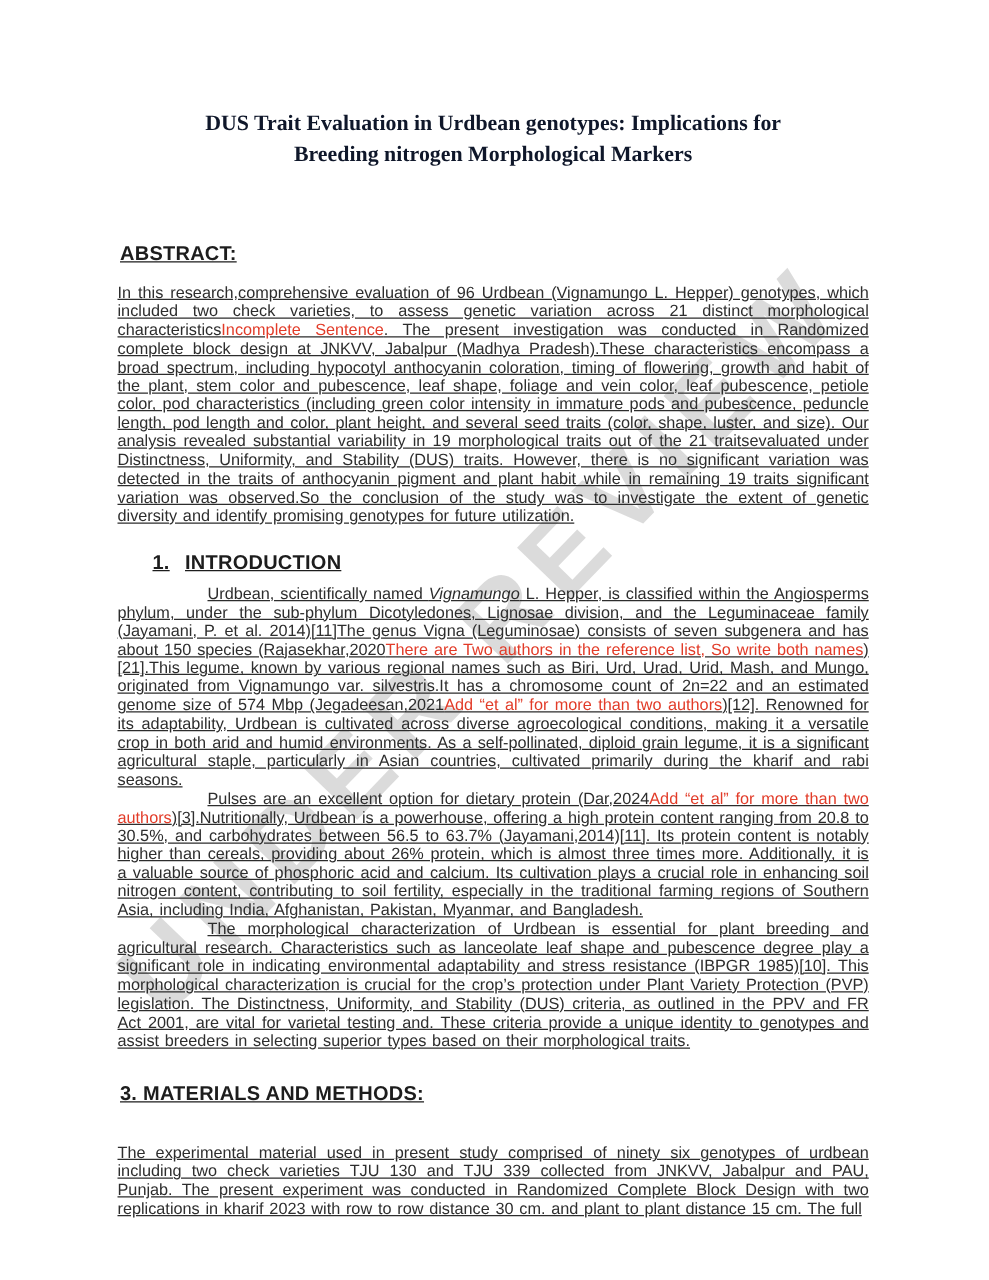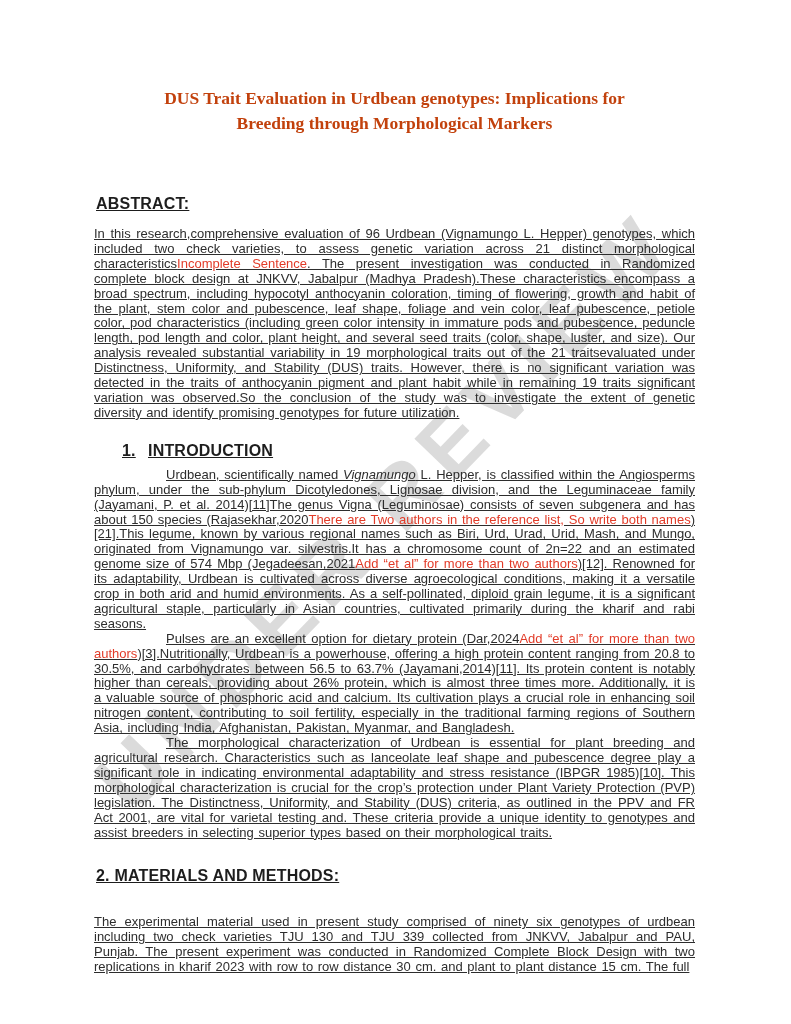--- a/index.html
+++ b/index.html
@@ -33,21 +33,21 @@
     padding: 0 96px 0 94px; 
   }
 
   .paper-title {
     margin-top: 86px;
     text-align: center;
     font-family: "Liberation Serif", serif;
     font-weight: bold;
     font-size: 17.5px;
     line-height: 25px;
-    color: #c2410c;
+    color: #0f172a;
   }
 
   .section-heading {
     font-weight: bold;
     font-size: 16px;
     color: #1d1d1d;
     letter-spacing: 0.2px;
     text-decoration: underline;
   }
   .abstract-heading { margin-top: 59px; margin-left: 2px; }
@@ -91,37 +91,37 @@
 <body>
 
 <div class="page">
 
   <div class="watermark">UNDER REVIEW</div>
 
   <div class="content">
 
     <div class="paper-title">
       <div>DUS Trait Evaluation in Urdbean genotypes: Implications for</div>
-      <div>Breeding through Morphological Markers</div>
+      <div>Breeding nitrogen Morphological Markers</div>
     </div>
 
     <div class="section-heading abstract-heading">ABSTRACT:</div>
 
     <p class="body-par abstract-body"><span>In this research,comprehensive evaluation of 96 Urdbean (Vignamungo L. Hepper) genotypes, which included two check varieties, to assess genetic variation across 21 distinct morphological characteristics</span><span class="seg-red">Incomplete Sentence</span><span>. The present investigation was conducted in Randomized complete block design at JNKVV, Jabalpur (Madhya Pradesh).These characteristics encompass a broad spectrum, including hypocotyl anthocyanin coloration, timing of flowering, growth and habit of the plant, stem color and pubescence, leaf shape, foliage and vein color, leaf pubescence, petiole color, pod characteristics (including green color intensity in immature pods and pubescence, peduncle length, pod length and color, plant height, and several seed traits (color, shape, luster, and size). Our analysis revealed substantial variability in 19 morphological traits out of the 21 traitsevaluated under Distinctness, Uniformity, and Stability (DUS) traits. However, there is no significant variation was detected in the traits of anthocyanin pigment and plant habit while in remaining 19 traits significant variation was observed.So the conclusion of the study was to investigate the extent of genetic diversity and identify promising genotypes for future utilization.</span></p>
 
 
     <div class="section-heading intro-heading">
       <span class="intro-number">1.</span>
       <span>INTRODUCTION</span>
     </div>
 
     <div class="intro-body">
       <p class="body-par indent-first"><span>Urdbean, scientifically named </span><span class="seg-i">Vignamungo</span><span> L. Hepper, is classified within the Angiosperms phylum, under the sub-phylum Dicotyledones, Lignosae division, and the Leguminaceae family (Jayamani, P. et al. 2014)[11]The genus Vigna (Leguminosae) consists of seven subgenera and has about 150 species (Rajasekhar,2020</span><span class="seg-red">There are Two authors in the reference list, So write both names</span><span>)[21].This legume, known by various regional names such as Biri, Urd, Urad, Urid, Mash, and Mungo, originated from Vignamungo var. silvestris.It has a chromosome count of 2n=22 and an estimated genome size of 574 Mbp (Jegadeesan,2021</span><span class="seg-red">Add “et al” for more than two authors</span><span>)[12]. Renowned for its adaptability, Urdbean is cultivated across diverse agroecological conditions, making it a versatile crop in both arid and humid environments. As a self-pollinated, diploid grain legume, it is a significant agricultural staple, particularly in Asian countries, cultivated primarily during the kharif and rabi seasons.</span></p>
       <p class="body-par indent-first"><span>Pulses are an excellent option for dietary protein (Dar,2024</span><span class="seg-red">Add “et al” for more than two authors</span><span>)[3].Nutritionally, Urdbean is a powerhouse, offering a high protein content ranging from 20.8 to 30.5%, and carbohydrates between 56.5 to 63.7% (Jayamani,2014)[11]. Its protein content is notably higher than cereals, providing about 26% protein, which is almost three times more. Additionally, it is a valuable source of phosphoric acid and calcium. Its cultivation plays a crucial role in enhancing soil nitrogen content, contributing to soil fertility, especially in the traditional farming regions of Southern Asia, including India, Afghanistan, Pakistan, Myanmar, and Bangladesh.</span></p>
       <p class="body-par indent-first"><span>The morphological characterization of Urdbean is essential for plant breeding and agricultural research. Characteristics such as lanceolate leaf shape and pubescence degree play a significant role in indicating environmental adaptability and stress resistance (IBPGR 1985)[10]. This morphological characterization is crucial for the crop’s protection under Plant Variety Protection (PVP) legislation. The Distinctness, Uniformity, and Stability (DUS) criteria, as outlined in the PPV and FR Act 2001, are vital for varietal testing and. These criteria provide a unique identity to genotypes and assist breeders in selecting superior types based on their morphological traits.</span></p>
     </div>
 
-    <div class="section-heading mm-heading">2. MATERIALS AND METHODS:</div>
+    <div class="section-heading mm-heading">3. MATERIALS AND METHODS:</div>
 
     <p class="body-par mm-body"><span>The experimental material used in present study comprised of ninety six genotypes of urdbean including two check varieties TJU 130 and TJU 339 collected from JNKVV, Jabalpur and PAU, Punjab. The present experiment was conducted in Randomized Complete Block Design with two replications in kharif 2023 with row to row distance 30 cm. and plant to plant distance 15 cm. The full</span></p>
 
   </div>
 </div>
 
 </body></html>

